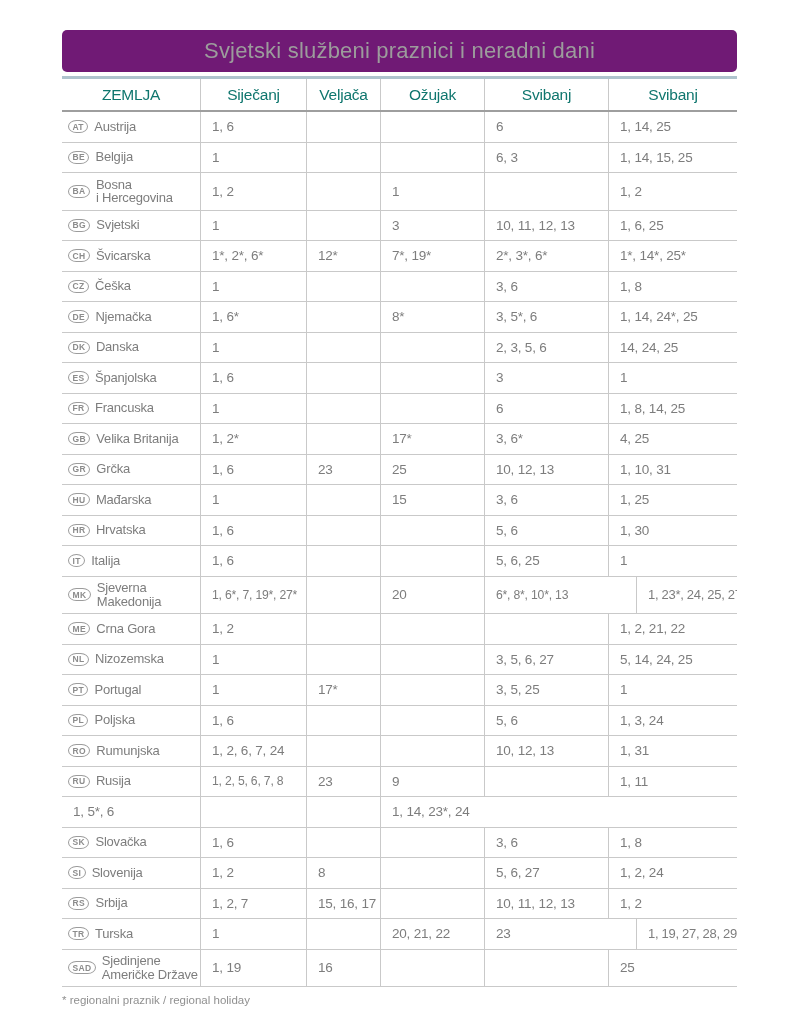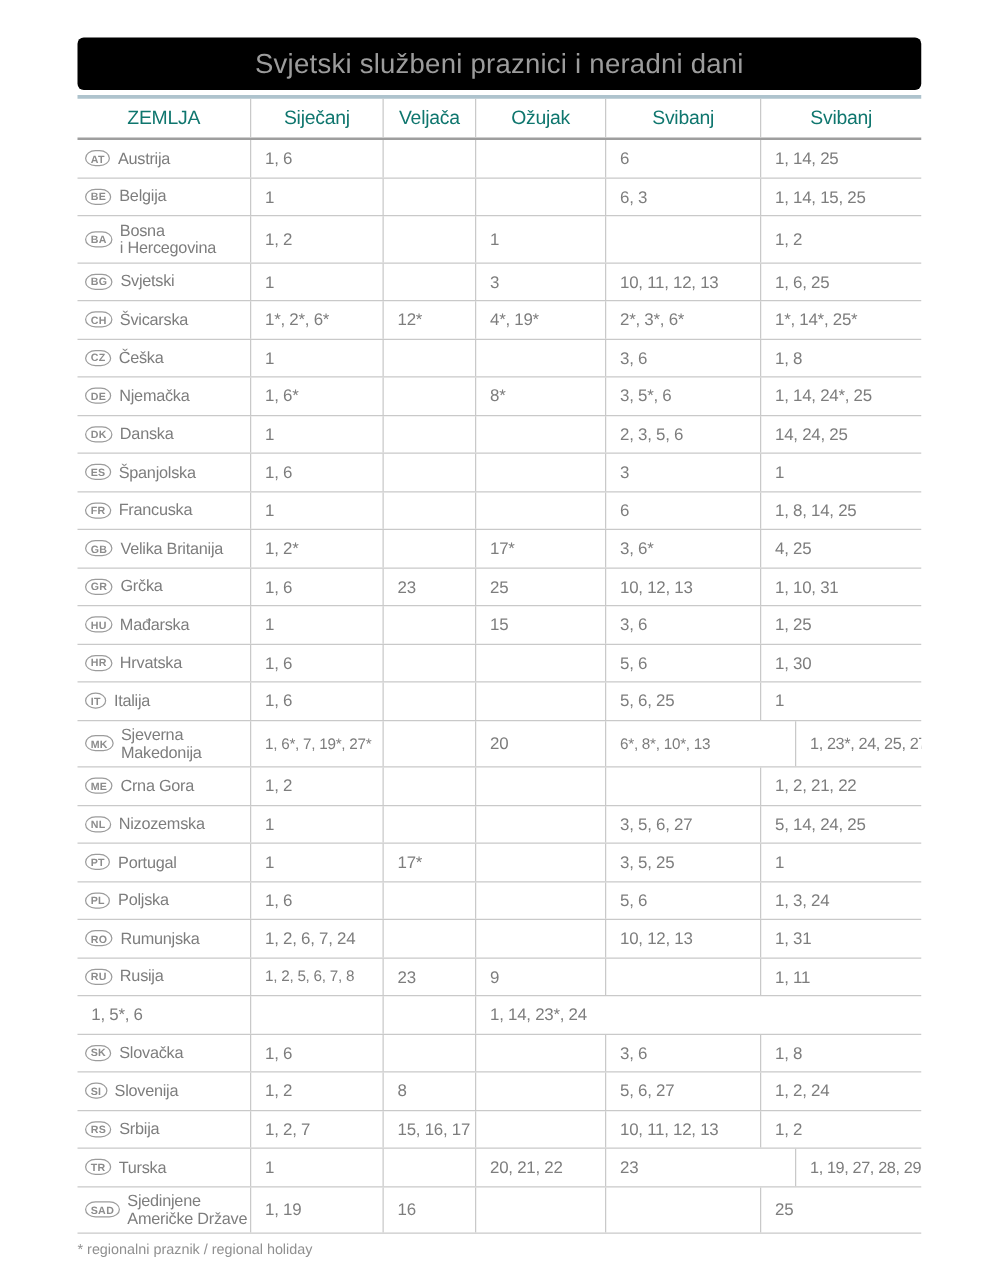--- a/index.html
+++ b/index.html
@@ -8,21 +8,21 @@
     width: 799px; height: 1024px;
     font-family: "Liberation Sans", sans-serif;
     position: relative;
     overflow: hidden;
     letter-spacing: -0.2px;
   }
   .page { position: absolute; left: 62px; top: 30px; width: 675px; }
 
   .title-bar {
     height: 42px;
-    background: #000000;
+    background: #701a75;
     border-radius: 5px;
     display: flex; align-items: center; justify-content: center;
   }
   .title-bar h1 {
     font-size: 22px; font-weight: 300; color: #9c9c9c;
     letter-spacing: 0.2px;
   }
 
   .holiday-table {
     margin-top: 4px;
@@ -149,21 +149,21 @@
     <div class="cell">1, 6, 25</div>
   </div>
 
   <div class="trow">
     <div class="cell cell-country">
       <span class="code-badge">CH</span>
       <span class="country-name">Švicarska</span>
     </div>
     <div class="cell">1*, 2*, 6*</div>
     <div class="cell">12*</div>
-    <div class="cell">4*, 19*</div>
+    <div class="cell">7*, 19*</div>
     <div class="cell">2*, 3*, 6*</div>
     <div class="cell">1*, 14*, 25*</div>
   </div>
 
   <div class="trow">
     <div class="cell cell-country">
       <span class="code-badge">CZ</span>
       <span class="country-name">Češka</span>
     </div>
     <div class="cell">1</div>

